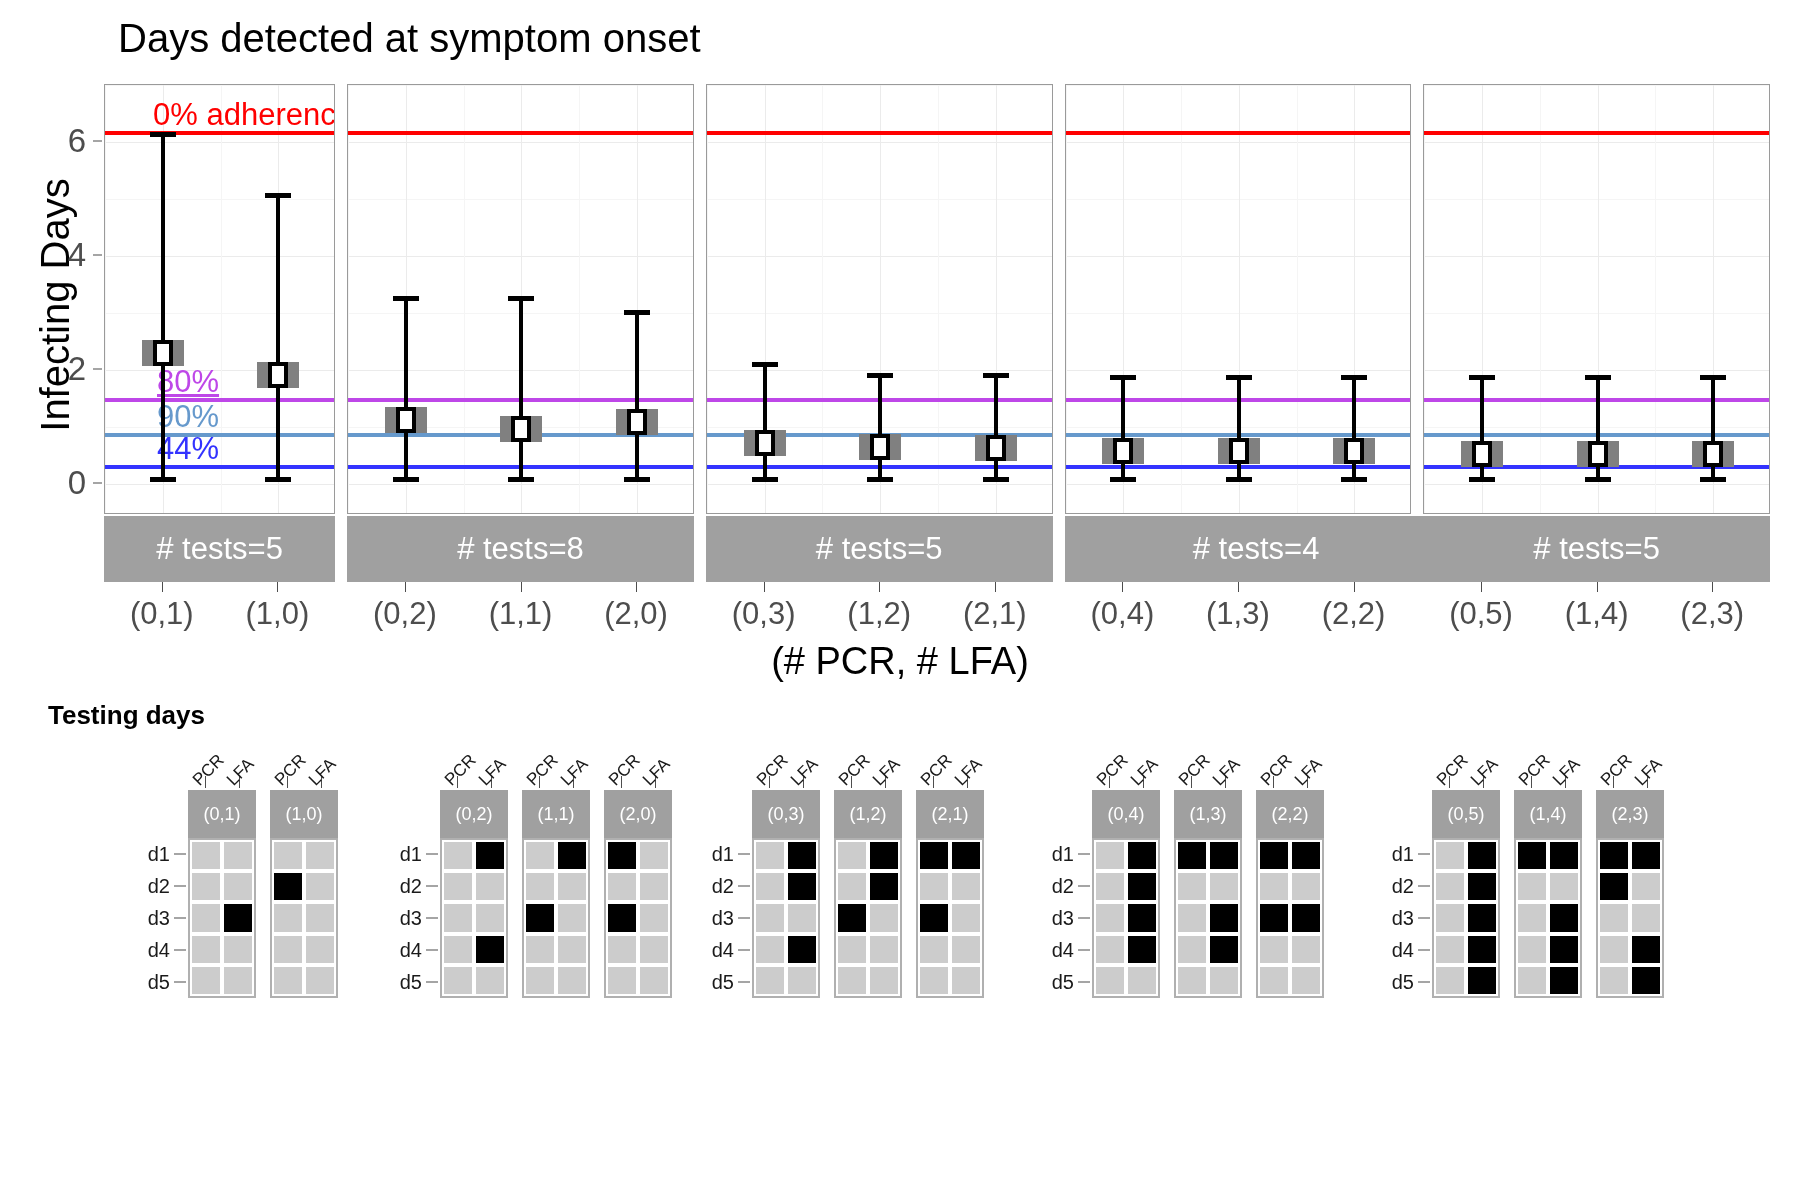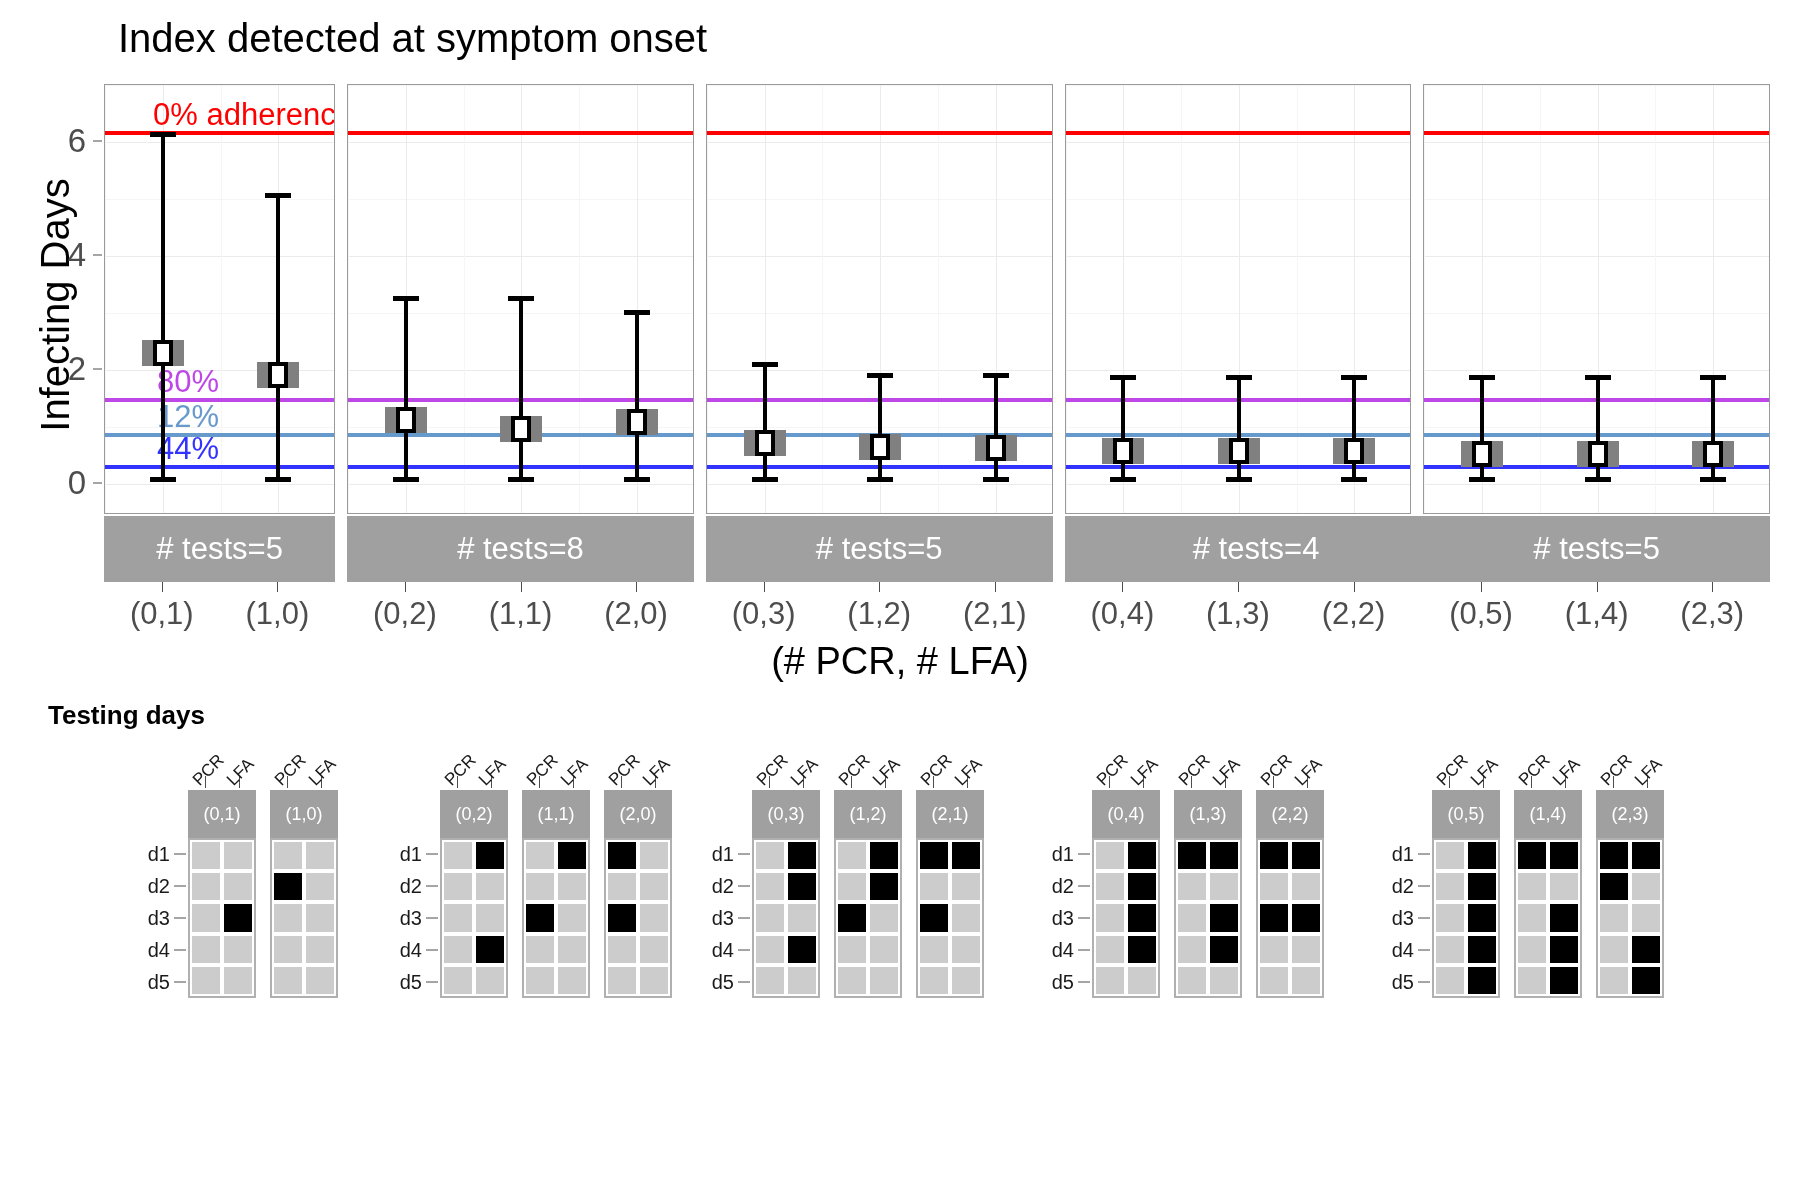--- a/index.html
+++ b/index.html
@@ -111,21 +111,21 @@
   }
   .hm-rowlabel{
     position:absolute;font-size:20px;color:#1a1a1a;white-space:nowrap;
     transform:translateY(-50%);text-align:right;
   }
   .hm-rowtick{position:absolute;width:12px;height:1px;background:#4d4d4d;transform:translateY(-50%);}
 </style>
 </head>
 <body>
 
-<div id="fig-title">Index detected at symptom onset</div>
+<div id="fig-title">Days detected at symptom onset</div>
 
 <div id="y-axis-title-wrap">
   <div id="y-axis-title-inner">Infecting Days</div>
 </div>
 
 <div id="y-ticks">
     <div class="ytick-label" style="top: 482.675px; right: 1714px;">0</div>
     <div class="ytick-mark" style="top: 482.675px; left: 93px;"></div>
     <div class="ytick-label" style="top: 368.768px; right: 1714px;">2</div>
     <div class="ytick-mark" style="top: 368.768px; left: 93px;"></div>
@@ -145,23 +145,23 @@
       <div class="gridline-minor" style="top: 227.815px;"></div>
       <div class="gridline-minor" style="top: 113.907px;"></div>
       <div class="gridline-minor" style="top: 0px;"></div>
       <div class="vgrid-major" style="left: 57.7857px;"></div>
       <div class="vgrid-major" style="left: 173.357px;"></div>
       <div class="vgrid-minor" style="left: 0px;"></div>
       <div class="vgrid-minor" style="left: 115.571px;"></div>
       <div class="hline" style="top: 46.4106px; background: rgb(255, 0, 0);"></div>
       <div class="reflabel" style="color: rgb(255, 0, 0); left: 48px; top: 12.4106px;">0% adherence</div>
       <div class="hline" style="top: 312.954px; background: rgb(190, 71, 232);"></div>
-      <div class="reflabel" style="color: rgb(190, 71, 232); left: 52px; top: 278.954px;">80%</div>
+      <div class="reflabel" style="color: rgb(190, 71, 232); left: 52px; top: 278.954px; text-decoration: underline;">80%</div>
       <div class="hline" style="top: 348.265px; background: rgb(102, 153, 204);"></div>
-      <div class="reflabel" style="color: rgb(102, 153, 204); left: 52px; top: 314.265px;">12%</div>
+      <div class="reflabel" style="color: rgb(102, 153, 204); left: 52px; top: 314.265px;">90%</div>
       <div class="hline" style="top: 379.589px; background: rgb(51, 51, 255);"></div>
       <div class="reflabel" style="color: rgb(51, 51, 255); left: 52px; top: 345.589px;">44%</div>
       <div class="errbar" style="left: 57.7857px; top: 47.2715px; height: 349.695px;"></div>
       <div class="cap" style="left: 57.7857px; top: 47.2715px;"></div>
       <div class="cap" style="left: 57.7857px; top: 391.967px;"></div>
       <div class="boxshade" style="left: 57.7857px; top: 267.682px; width: 42px; height: 26px;"></div>
       <div class="pointmark" style="left: 57.7857px; top: 267.682px; width: 20px; height: 26px;"></div>
       <div class="errbar" style="left: 173.357px; top: 108.212px; height: 288.755px;"></div>
       <div class="cap" style="left: 173.357px; top: 108.212px;"></div>
       <div class="cap" style="left: 173.357px; top: 391.967px;"></div>

